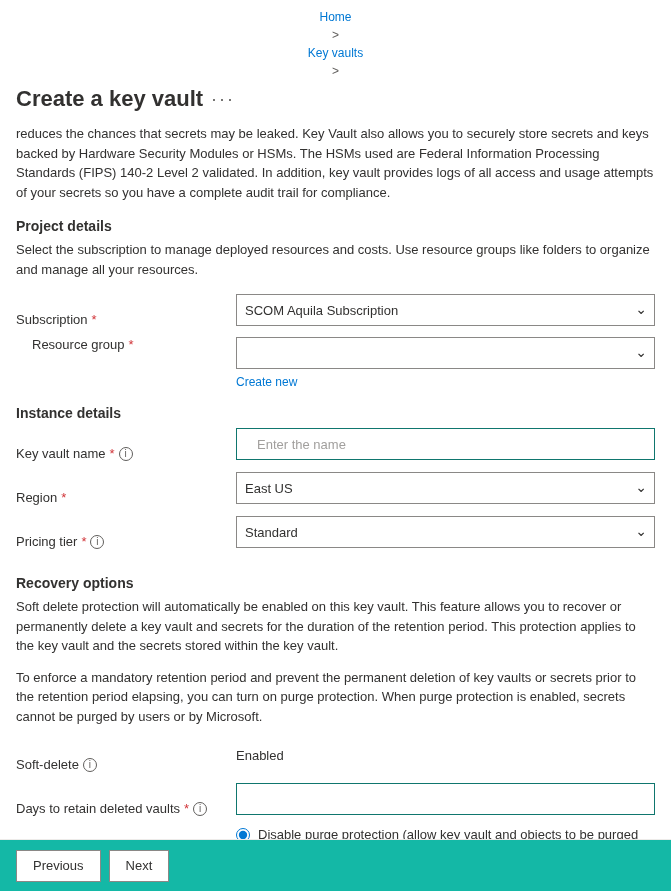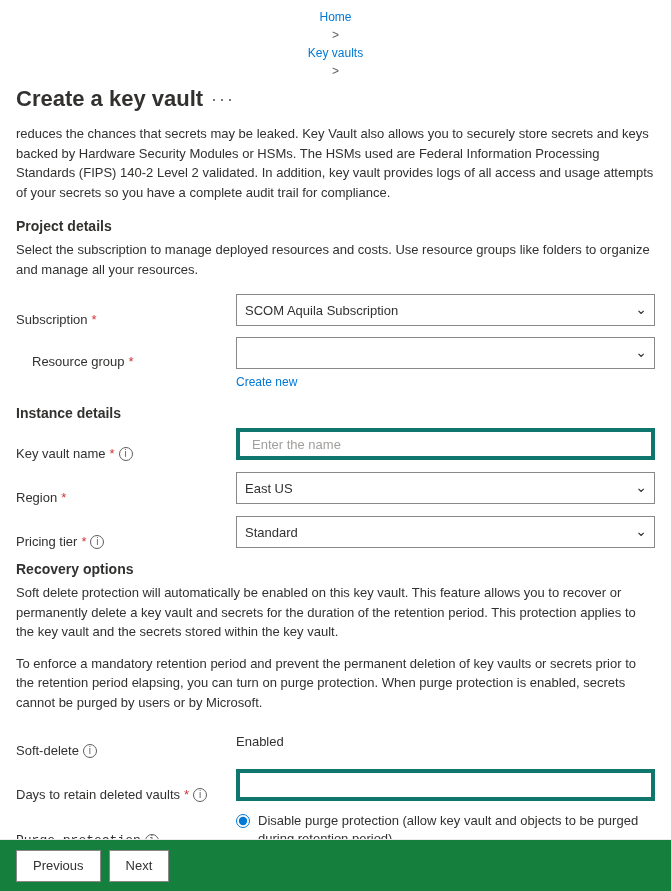--- a/index.html
+++ b/index.html
@@ -125,32 +125,32 @@
       right: 8px;
       top: 50%;
       transform: translateY(-55%);
       pointer-events: none;
       font-size: 14px;
       color: #323130;
     }
     .input-text {
       width: 100%;
       height: 32px;
-      border: 4px solid #0f766e;
-      padding: 0 12px;
+      border: 1px solid #0f766e;
+      padding: 0 20px;
       font-size: 13px;
       color: #a21caf;
       outline: none;
     }
     .input-text::placeholder {
       color: #a19f9d;
     }
     .resource-group-row {
       display: flex;
-      align-items: flex-end;
+      align-items: flex-start;
       margin-bottom: 6px;
       min-height: 32px;
     }
     .resource-group-label-col {
       width: 220px;
       display: flex;
       align-items: center;
       padding-left: 16px;
       gap: 4px;
       flex-shrink: 0;
@@ -195,21 +195,21 @@
       color: #323130;
       line-height: 1.5;
       margin-bottom: 12px;
     }
     .footer-bar {
       position: fixed;
       bottom: 0;
       left: 0;
       width: 671px;
       height: 52px;
-      background: #15803d;
+      background: #14b8a6;
       border-top: 1px solid #edebe9;
       display: flex;
       align-items: center;
       padding: 0 16px;
       gap: 8px;
     }
     .btn-secondary {
       height: 32px;
       padding: 0 16px;
       border: 1px solid #8a8886;
@@ -315,21 +315,21 @@
       <span class="required">*</span>
       <i class="info-icon">i</i>
     </div>
     <div class="form-control">
       <div class="select-wrapper">
         <select class="select-box"><option>Standard</option><option>Premium</option></select>
       </div>
     </div>
   </div>
 
-  <div style="margin-top:12px;">
+  <div style="margin-top:26px;">
     <div class="section-title">Recovery options</div>
     <p class="recovery-desc">Soft delete protection will automatically be enabled on this key vault. This feature allows you to recover or permanently delete a key vault and secrets for the duration of the retention period. This protection applies to the key vault and the secrets stored within the key vault.</p>
     <p class="recovery-desc">To enforce a mandatory retention period and prevent the permanent deletion of key vaults or secrets prior to the retention period elapsing, you can turn on purge protection. When purge protection is enabled, secrets cannot be purged by users or by Microsoft.</p>
   </div>
 
   <div class="form-row">
     <div class="form-label">
       <span>Soft-delete</span>
       <i class="info-icon">i</i>
     </div>

